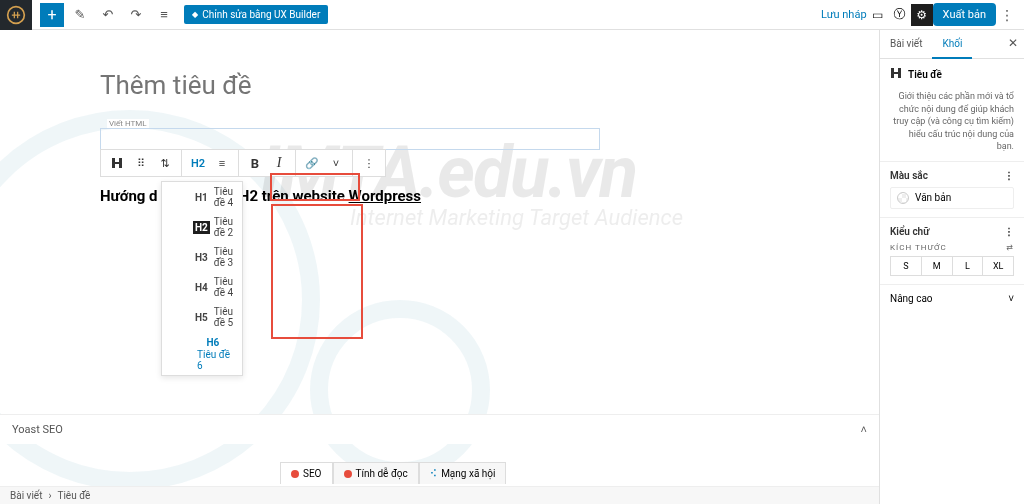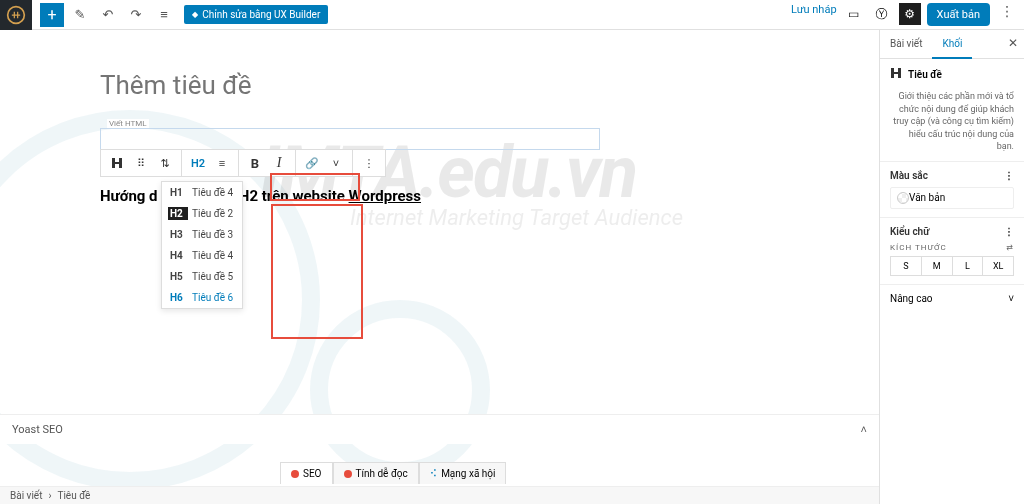--- a/index.html
+++ b/index.html
@@ -7,21 +7,21 @@
 
 .topbar { height: 30px; background: #fff; border-bottom: 1px solid #e0e0e0; display: flex; align-items: center; position: relative; }
 .logo { width: 32px; height: 30px; background: #23282d; display: flex; align-items: center; justify-content: center; }
 .logo svg { width: 20px; height: 20px; }
 .add-btn { width: 24px; height: 24px; background: #007cba; color: #fff; display: flex; align-items: center; justify-content: center; margin-left: 8px; font-size: 16px; cursor: pointer; }
 .tool-icon { width: 24px; height: 24px; display: flex; align-items: center; justify-content: center; margin-left: 4px; cursor: pointer; color: #555; font-size: 13px; }
 .ux-btn { background: #007cba; color: #fff; font-size: 10px; padding: 4px 8px; margin-left: 8px; display: flex; align-items: center; cursor: pointer; border-radius: 2px; }
 .ux-btn::before { content: "◆"; margin-right: 4px; font-size: 8px; }
 .doc-title { position: absolute; left: 50%; transform: translateX(-50%); font-size: 11px; color: #888; display: flex; align-items: center; }
 .doc-title .shortcut { margin-left: 60px; font-size: 10px; }
-.topbar-right { position: absolute; right: 6px; display: flex; align-items: flex-start; gap: 6px; }
+.topbar-right { position: absolute; right: 6px; display: flex; align-items: center; }
 .save-draft { color: #007cba; font-size: 11px; cursor: pointer; }
 .top-icon { width: 22px; height: 22px; display: flex; align-items: center; justify-content: center; cursor: pointer; font-size: 12px; }
 .top-icon.dark { background: #1e1e1e; color: #fff; }
 .publish-btn { background: #007cba; color: #fff; font-size: 11px; padding: 5px 10px; cursor: pointer; border-radius: 4px; }
 .kebab { cursor: pointer; font-size: 14px; color: #555; padding: 0 4px; }
 
 .main { position: absolute; top: 30px; left: 0; right: 145px; bottom: 0; overflow: hidden; }
 .editor { padding: 40px 100px 0 100px; position: relative; }
 .title-input { font-size: 26px; font-weight: 400; color: #4d7c0f; border: none; outline: none; width: 100%; }
 .block-area { margin-top: 28px; position: relative; }
@@ -36,23 +36,23 @@
 .tb-btn.italic { font-style: italic; font-family: serif; font-size: 14px; }
 
 .red-box { border: 2px solid #e74c3c; position: absolute; pointer-events: none; }
 .red-box.small { top: 143px; left: 270px; width: 90px; height: 28px; }
 .red-box.large { top: 174px; left: 271px; width: 92px; height: 135px; }
 
 .heading-content { margin-top: 10px; font-size: 15px; font-weight: 700; }
 .heading-content .link { text-decoration: underline; }
 
 .dropdown { position: absolute; top: 31px; left: 60px; background: #fff; border: 1px solid #ddd; box-shadow: 0 2px 6px rgba(0,0,0,0.1); width: 82px; z-index: 10; }
-.dropdown-item { display: flex; align-items: center; padding: 4px 6px; font-size: 10px; cursor: pointer; color: #444; }
+.dropdown-item { display: flex; align-items: center; padding: 4px 6px; font-size: 10px; cursor: pointer; color: #444; margin-left: 25px; }
 .dropdown-item.selected .tag { background: #1e1e1e; color: #fff; }
-.dropdown-item.hover { color: #007cba; }
+.dropdown-item.hover { color: #007cba; flex-direction: column; }
 .dropdown-item .tag { font-weight: 700; width: 20px; font-size: 10px; padding: 1px 2px; }
 .dropdown-item .lbl { margin-left: 4px; }
 
 .watermark { position: absolute; top: 100px; left: 260px; right: -50px; pointer-events: none; opacity: 0.10; }
 .watermark .big { font-size: 72px; font-weight: 700; color: #333; font-style: italic; letter-spacing: -2px; }
 .watermark .sub { font-size: 22px; color: #555; font-style: italic; margin-top: -10px; margin-left: 90px;}
 .wm-circle { position: absolute; border: 18px solid rgba(120,180,200,0.12); border-radius: 50%; pointer-events: none; }
 .wm-c1 { width: 380px; height: 380px; top: 110px; left: -60px; }
 .wm-c2 { width: 180px; height: 180px; top: 300px; left: 310px; }
 
@@ -67,21 +67,21 @@
 
 .sidebar { position: absolute; top: 30px; right: 0; width: 145px; bottom: 0; border-left: 1px solid #e0e0e0; background: #fff; font-size: 10px; }
 .side-tabs { display: flex; border-bottom: 1px solid #e0e0e0; position: relative; }
 .side-tab { padding: 8px 10px; cursor: pointer; color: #555; }
 .side-tab.active { color: #007cba; border-bottom: 2px solid #007cba; margin-bottom:-1px;}
 .side-close { position: absolute; right: 6px; top: 6px; cursor: pointer; font-size: 12px; color: #555; }
 .side-section { padding: 8px 10px; border-bottom: 1px solid #eee; }
 .side-block-title { display: flex; align-items: center; gap: 6px; font-weight: 600; font-size: 10px; }
 .side-block-desc { font-size: 9px; color: #666; margin-top: 9px; line-height: 1.4; text-align: right; }
 .side-heading { font-weight: 600; font-size: 10px; color: #333; display:flex; justify-content:space-between; align-items:center;}
-.color-row { display: flex; align-items: center; border: 1px solid #eee; padding: 4px 6px; margin-top: 6px; cursor: pointer; border-radius: 2px;}
+.color-row { display: flex; align-items: center; gap: 6px; border: 1px solid #eee; padding: 4px 6px; margin-top: 6px; cursor: pointer; border-radius: 2px;}
 .color-circle { width: 12px; height: 12px; border-radius: 50%; border: 1px solid #ccc; background: repeating-conic-gradient(#eee 0 25%, #fff 0 50%) 0/8px 8px;}
 .size-label { font-size: 8px; letter-spacing: 1px; color: #666; margin-top: 6px; display:flex; justify-content:space-between; align-items:center;}
 .size-row { display: flex; border: 1px solid #ddd; margin-top: 4px; }
 .size-btn { flex: 1; text-align: center; padding: 4px 0; font-size: 9px; cursor: pointer; border-right: 1px solid #ddd; }
 .size-btn:last-child { border-right: none; }
 .adv-row { display: flex; justify-content: space-between; align-items: center; padding: 8px 10px; cursor: pointer; }
 </style>
 </head>
 <body>
 

